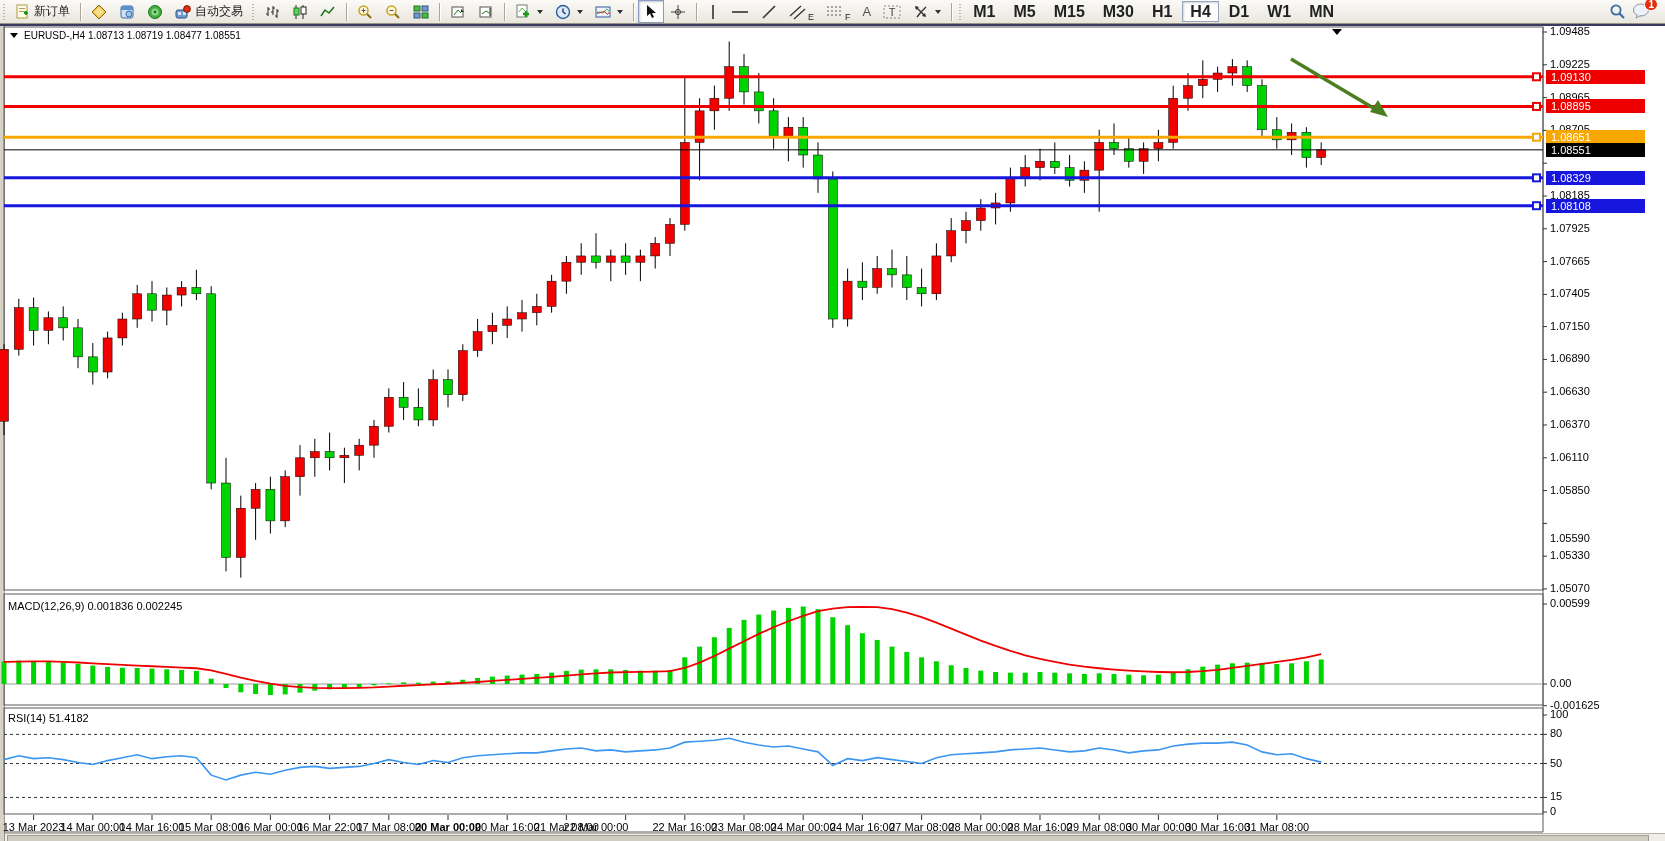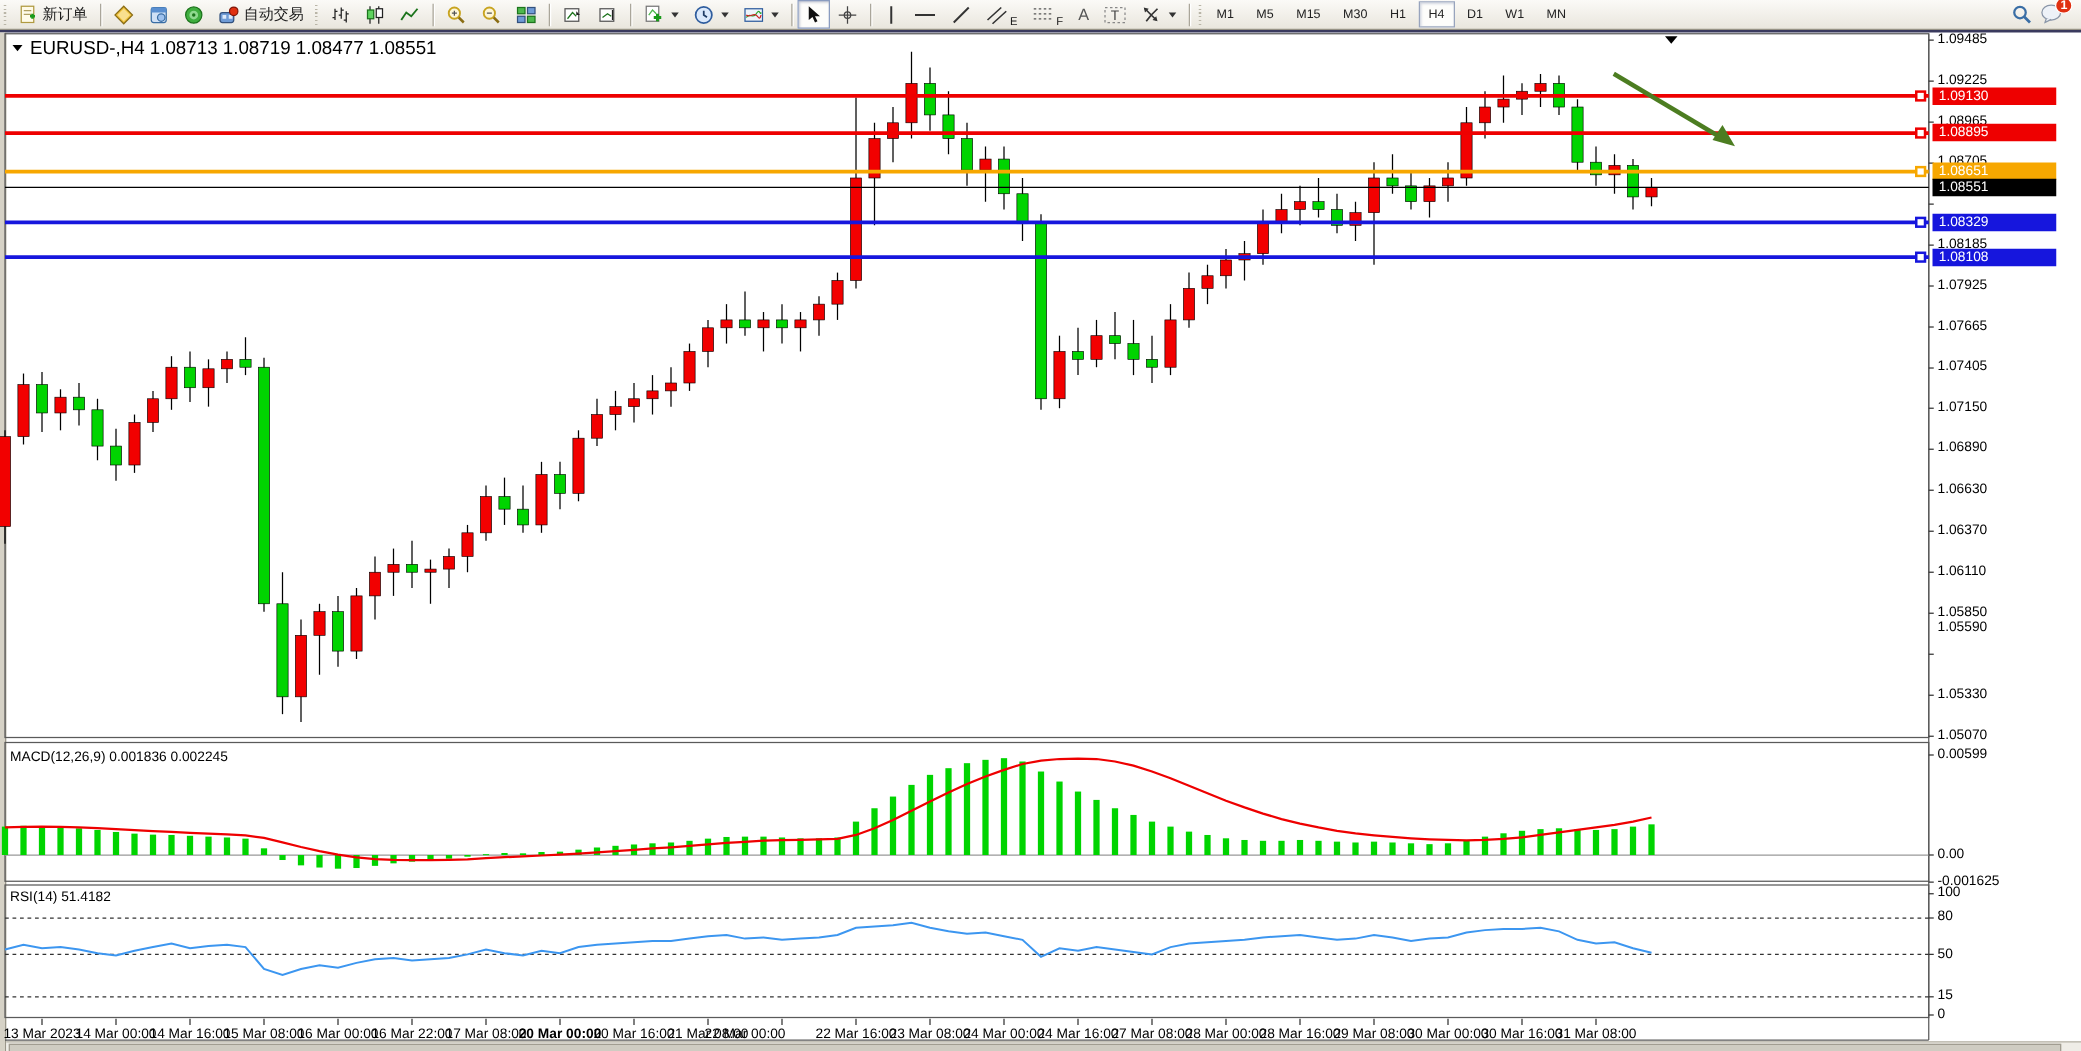--- a/index.html
+++ b/index.html
@@ -10,31 +10,31 @@
            background:linear-gradient(#fbfaf7,#e9e6dd);border-bottom:1px solid #979385;
            display:flex;align-items:center;font-size:12px;color:#1a1a1a;}
   .tbtn{height:21px;display:flex;align-items:center;gap:4px;padding:0 5px;border:1px solid transparent;white-space:nowrap;}
   .tbtn.active{background:#fdfdfb;border:1px solid #8a9cc0;box-shadow:inset 1px 1px 2px #c6c9d4;}
   .grip{width:5px;height:16px;margin:0 2px;
         background-image:repeating-linear-gradient(#b9b5a7 0 1px,transparent 1px 3px);
         background-size:2px 100%;background-repeat:no-repeat;background-position:1px 0;}
   .sep{width:1px;height:18px;background:#aaa69a;box-shadow:1px 0 0 #fff;margin:0 4px;}
   .dd{width:0;height:0;border-left:3px solid transparent;border-right:3px solid transparent;
       border-top:4px solid #333;margin-left:2px;}
-  .tf{padding:1px 7px;height:17px;line-height:17px;border:1px solid transparent;font-size:10px;color:#222;}
+  .tf{padding:1px 7px;height:17px;line-height:17px;border:1px solid transparent;font-size:16px;color:#222;font-weight:bold;}
   .tf.active{background:#fdfdfb;border:1px solid #9a9populated6b0;border:1px solid #98a4bd;box-shadow:inset 1px 1px 2px #cdd2dd;}
   .spacer{flex:1;}
   .badge{position:absolute;top:-4px;right:-7px;background:#e03010;color:#fff;border:1px solid #fff;
          border-radius:8px;font-size:10px;line-height:11px;padding:0 3px;font-weight:bold;}
   .bubble-wrap{position:relative;margin-right:14px;}
   
   .chartwin{position:absolute;left:0;top:24px;width:1665px;height:817px;background:#fff;
             border-top:2px solid #3a3a5e;}
   .lframe{position:absolute;left:0;top:0;width:4px;height:817px;background:#d6d2c6;border-right:1px solid #9a968a;}
-  .title{position:absolute;left:10px;top:4px;font-size:15px;color:#000;display:flex;align-items:center;gap:6px;}
+  .title{position:absolute;left:10px;top:4px;font-size:10px;color:#000;display:flex;align-items:center;gap:6px;}
   .tri-down{width:0;height:0;border-left:4px solid transparent;border-right:4px solid transparent;border-top:5px solid #000;}
   svg.layer{position:absolute;left:0;top:0;}
   .lbl{position:absolute;font-size:11px;color:#000;white-space:nowrap;}
   .plabel{position:absolute;left:1546px;width:94px;height:14px;line-height:14px;color:#fff;
           font-size:11px;padding-left:5px;}
   .paneltag{position:absolute;left:8px;font-size:11px;color:#000;}
   .tmark{position:absolute;transform:translateX(-50%);font-size:11px;color:#000;top:795px;white-space:nowrap;}
   .scrollbar{position:absolute;left:5px;right:0;bottom:0;height:9px;background:#efede7;border-top:1px solid #b5b1a5;}
   .thumb{position:absolute;left:2px;top:1px;height:7px;width:1640px;background:#cfccc2;border:1px solid #a19d91;}
   .scrollmark{position:absolute;width:0;height:0;border-left:5px solid transparent;border-right:5px solid transparent;border-top:6px solid #000;}
@@ -633,21 +633,21 @@
         <div class="lbl" style="left: 1550px; top: 163.008px;">1.08185</div>
         <div class="lbl" style="left: 1550px; top: 195.81px;">1.07925</div>
         <div class="lbl" style="left: 1550px; top: 228.611px;">1.07665</div>
         <div class="lbl" style="left: 1550px; top: 261.413px;">1.07405</div>
         <div class="lbl" style="left: 1550px; top: 293.584px;">1.07150</div>
         <div class="lbl" style="left: 1550px; top: 326.385px;">1.06890</div>
         <div class="lbl" style="left: 1550px; top: 359.187px;">1.06630</div>
         <div class="lbl" style="left: 1550px; top: 391.988px;">1.06370</div>
         <div class="lbl" style="left: 1550px; top: 424.79px;">1.06110</div>
         <div class="lbl" style="left: 1550px; top: 457.592px;">1.05850</div>
-        <div class="lbl" style="left: 1550px; top: 470px;">1.05590</div>
+        <div class="lbl" style="left: 1550px; top: 506px;">1.05590</div>
         <div class="lbl" style="left: 1550px; top: 523.195px;">1.05330</div>
         <div class="lbl" style="left: 1550px; top: 555.996px;">1.05070</div>
         <div class="lbl" style="left: 1550px; top: 570.998px;">0.00599</div>
         <div class="lbl" style="left: 1550px; top: 651px;">0.00</div>
         <div class="lbl" style="left: 1550px; top: 672.703px;">-0.001625</div>
         <div class="lbl" style="left: 1550px; top: 682px;">100</div>
         <div class="lbl" style="left: 1550px; top: 701.4px;">80</div>
         <div class="lbl" style="left: 1550px; top: 730.5px;">50</div>
         <div class="lbl" style="left: 1550px; top: 764.45px;">15</div>
         <div class="lbl" style="left: 1550px; top: 779px;">0</div>

